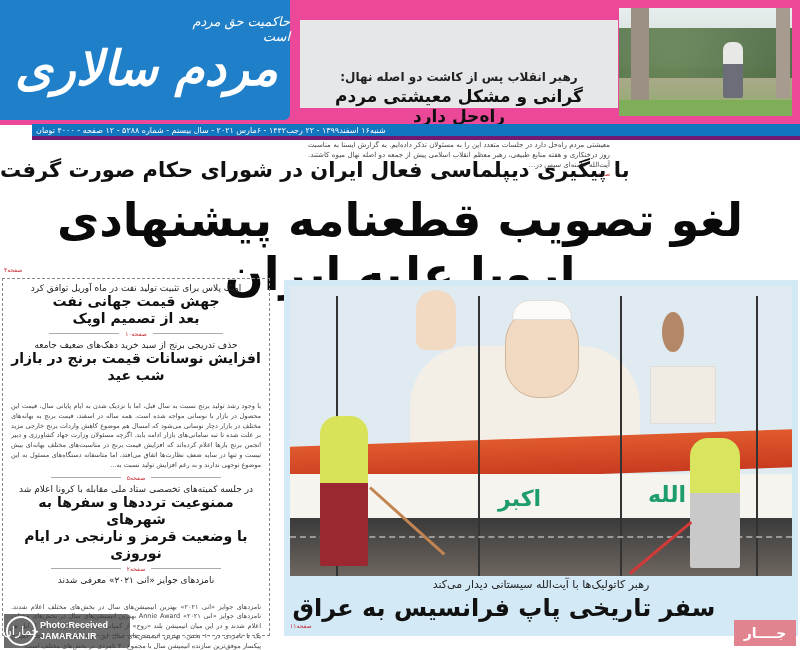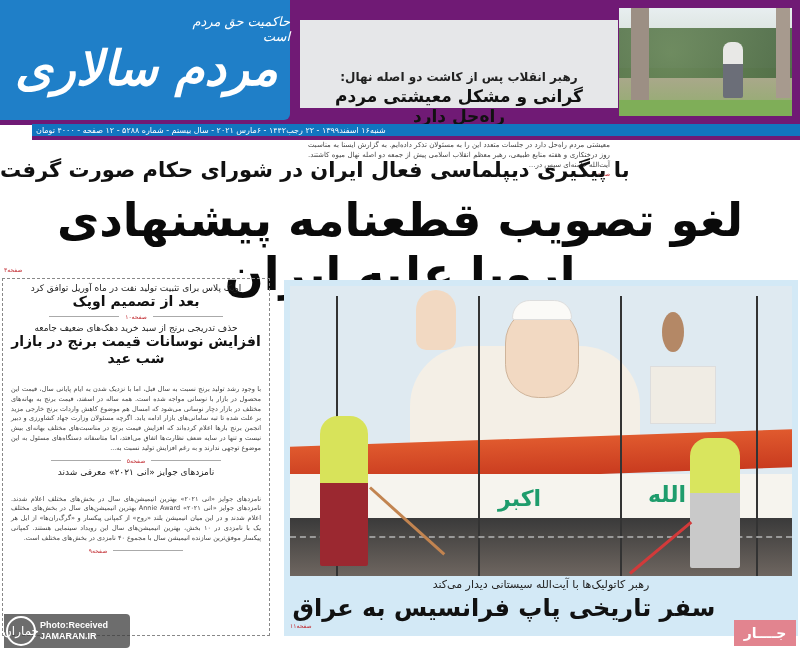--- a/index.html
+++ b/index.html
@@ -1,20 +1,20 @@
 <!DOCTYPE html>
 <html><head>
 <meta charset="utf-8">
 <style>
   * { box-sizing: border-box; margin: 0; padding: 0; }
   body { width: 800px; height: 650px; background: #ffffff; font-family: "DejaVu Sans", sans-serif; position: relative; overflow: hidden; }
   .rtl { direction: rtl; }
 
   
-  .masthead { position: absolute; left: 0; top: 0; width: 800px; height: 125px; background: #701a75; }
+  .masthead { position: absolute; left: 0; top: 0; width: 800px; height: 125px; background: #ec4899; }
   .logo-block { position: absolute; left: 0; top: 0; width: 290px; height: 120px; background: #1f7fc8; border-radius: 0 0 6px 0; }
   .logo-slogan { position: absolute; left: 175px; top: 14px; color: #fff; font-size: 13px; font-style: italic; font-family: "DejaVu Serif", serif; }
   .logo-title { position: absolute; left: 14px; top: 28px; width: 265px; color: #fff; font-size: 48px; font-weight: bold; text-align: center; font-family: "DejaVu Serif", serif; font-style: italic; line-height: 80px; letter-spacing: -2px; }
 
   .top-story { position: absolute; left: 300px; top: 20px; width: 318px; height: 88px; background: #e6e7e9; padding: 6px 8px; }
   .top-kicker { font-size: 12px; font-weight: bold; text-align: center; color: #222; margin-top: 44px; }
   .top-title { font-size: 17px; font-weight: bold; text-align: center; color: #111; margin-top: 2px; }
   .top-body { font-size: 7px; line-height: 10px; color: #444; text-align: justify; margin-top: 4px; }
   .page-ref { font-size: 6px; color: #c0272d; }
 
@@ -106,39 +106,50 @@
   <div class="date-text">شنبه۱۶ اسفند۱۳۹۹ - ۲۲ رجب۱۴۴۲ - ۶مارس ۲۰۲۱ - سال بیستم - شماره ۵۲۸۸ - ۱۲ صفحه - ۴۰۰۰ تومان</div>
 </div>
 
 <div class="kicker">با پیگیری دیپلماسی فعال ایران در شورای حکام صورت گرفت</div>
 <div class="headline">لغو تصویب قطعنامه پیشنهادی اروپا علیه ایران</div>
 <div class="headline-ref page-ref">صفحه۳</div>
 
 <div class="left-col">
   <div class="story">
     <div class="s-kicker">اوپک پلاس برای تثبیت تولید نفت در ماه آوریل توافق کرد</div>
+    <div class="s-title">جهش قیمت جهانی نفت</div>
     <div class="s-title">بعد از تصمیم اوپک</div>
     <div class="divider">
       <span class="line"></span>
       <span class="page-ref">صفحه۱۰</span>
       <span class="line"></span>
     </div>
   </div>
 
   <div class="story">
     <div class="s-kicker">حذف تدریجی برنج از سبد خرید دهک‌های ضعیف جامعه</div>
     <div class="s-title">افزایش نوسانات قیمت برنج در بازار شب عید</div>
     <div class="s-body">با وجود رشد تولید برنج نسبت به سال قبل، اما با نزدیک شدن به ایام پایانی سال، قیمت این محصول در بازار با نوسانی مواجه شده است. همه ساله در اسفند، قیمت برنج به بهانه‌های مختلف در بازار دچار نوسانی می‌شود که امسال هم موضوع کاهش واردات برنج خارجی مزید بر علت شده تا تبه سامانی‌های بازار ادامه یابد. اگرچه مسئولان وزارت جهاد کشاورزی و دبیر انجمن برنج بارها اعلام کرده‌اند که افزایش قیمت برنج در مناسبت‌های مختلف بهانه‌ای بیش نیست و تنها در سایه ضعف نظارت‌ها اتفاق می‌افتد، اما متاسفانه دستگاه‌های مسئول به این موضوع توجهی ندارند و به رغم افزایش تولید نسبت به...</div>
     <div class="divider">
       <span class="line"></span>
       <span class="page-ref">صفحه۵</span>
       <span class="line"></span>
     </div>
   </div>
 
+  <div class="story">
+    <div class="s-kicker">در جلسه کمیته‌های تخصصی ستاد ملی مقابله با کرونا اعلام شد</div>
+    <div class="s-title">ممنوعیت ترددها و سفرها به شهرهای</div>
+    <div class="s-title">با وضعیت قرمز و نارنجی در ایام نوروزی</div>
+    <div class="divider">
+      <span class="line"></span>
+      <span class="page-ref">صفحه۲</span>
+      <span class="line"></span>
+    </div>
+  </div>
 
   <div class="story">
     <div class="s-kicker">نامزدهای جوایز «انی ۲۰۲۱» معرفی شدند</div>
     <div class="s-body">نامزدهای جوایز «انی ۲۰۲۱» بهترین انیمیشن‌های سال در بخش‌های مختلف اعلام شدند. نامزدهای جوایز «انی ۲۰۲۱» Annie Award بهترین انیمیشن‌های سال در بخش‌های مختلف اعلام شدند و در این میان انیمیشن بلند «روح» از کمپانی پیکسار و «گرگ‌ران‌ها» از ایل هر یک با نامزدی در ۱۰ بخش، بهترین انیمیشن‌های سال این رویداد سینمایی هستند. کمپانی پیکسار موفق‌ترین سازنده انیمیشن سال با مجموع ۴۰ نامزدی در بخش‌های مختلف است.</div>
     <div class="divider">
       <span class="line"></span>
       <span class="page-ref">صفحه۹</span>
     </div>
   </div>
 </div>

